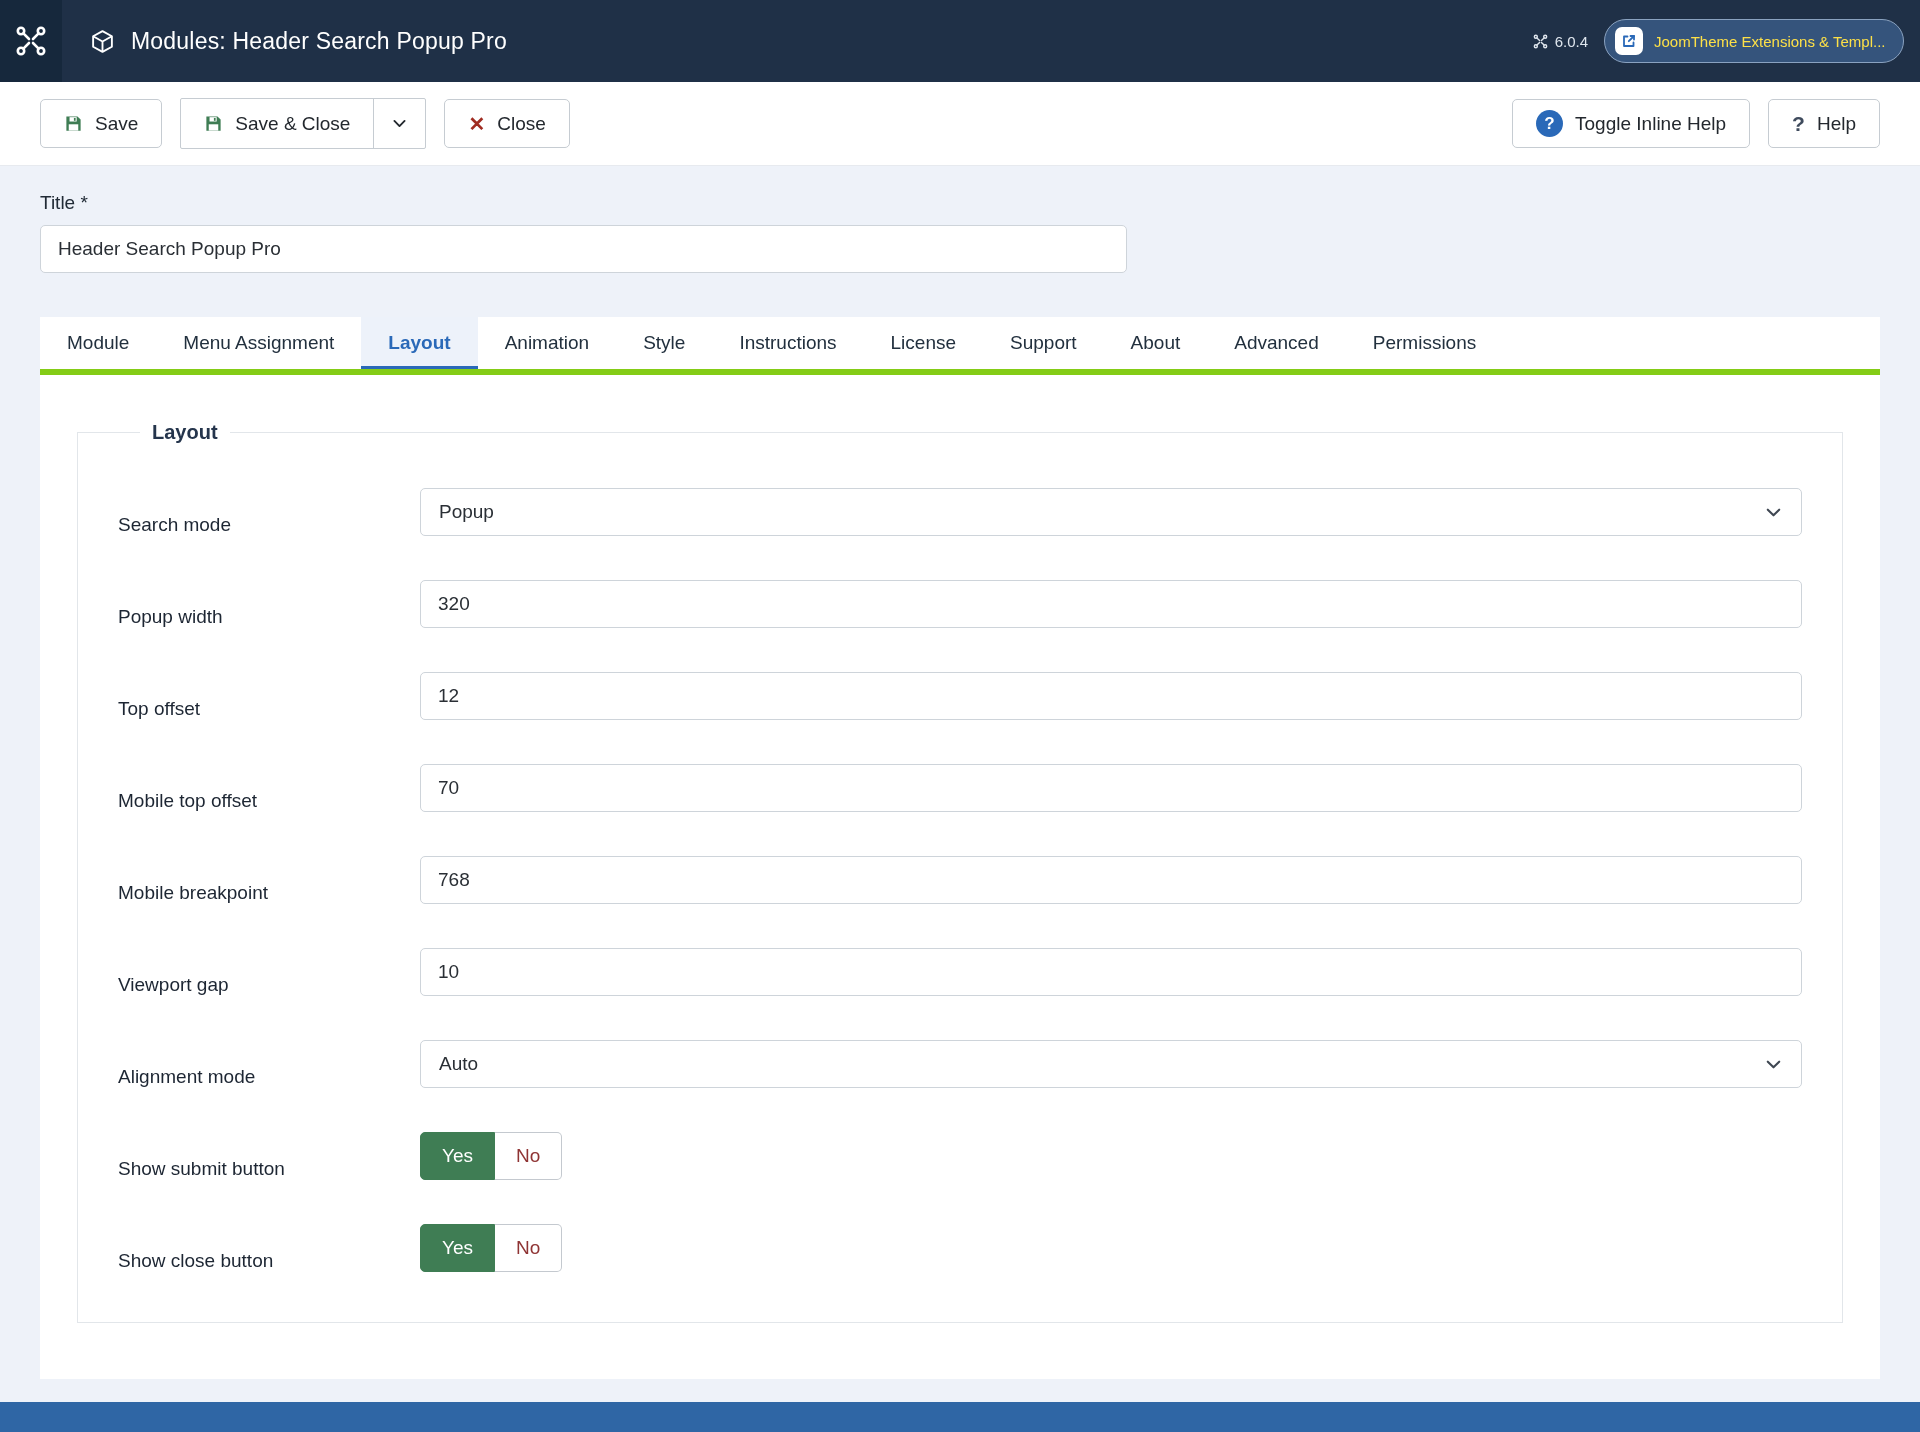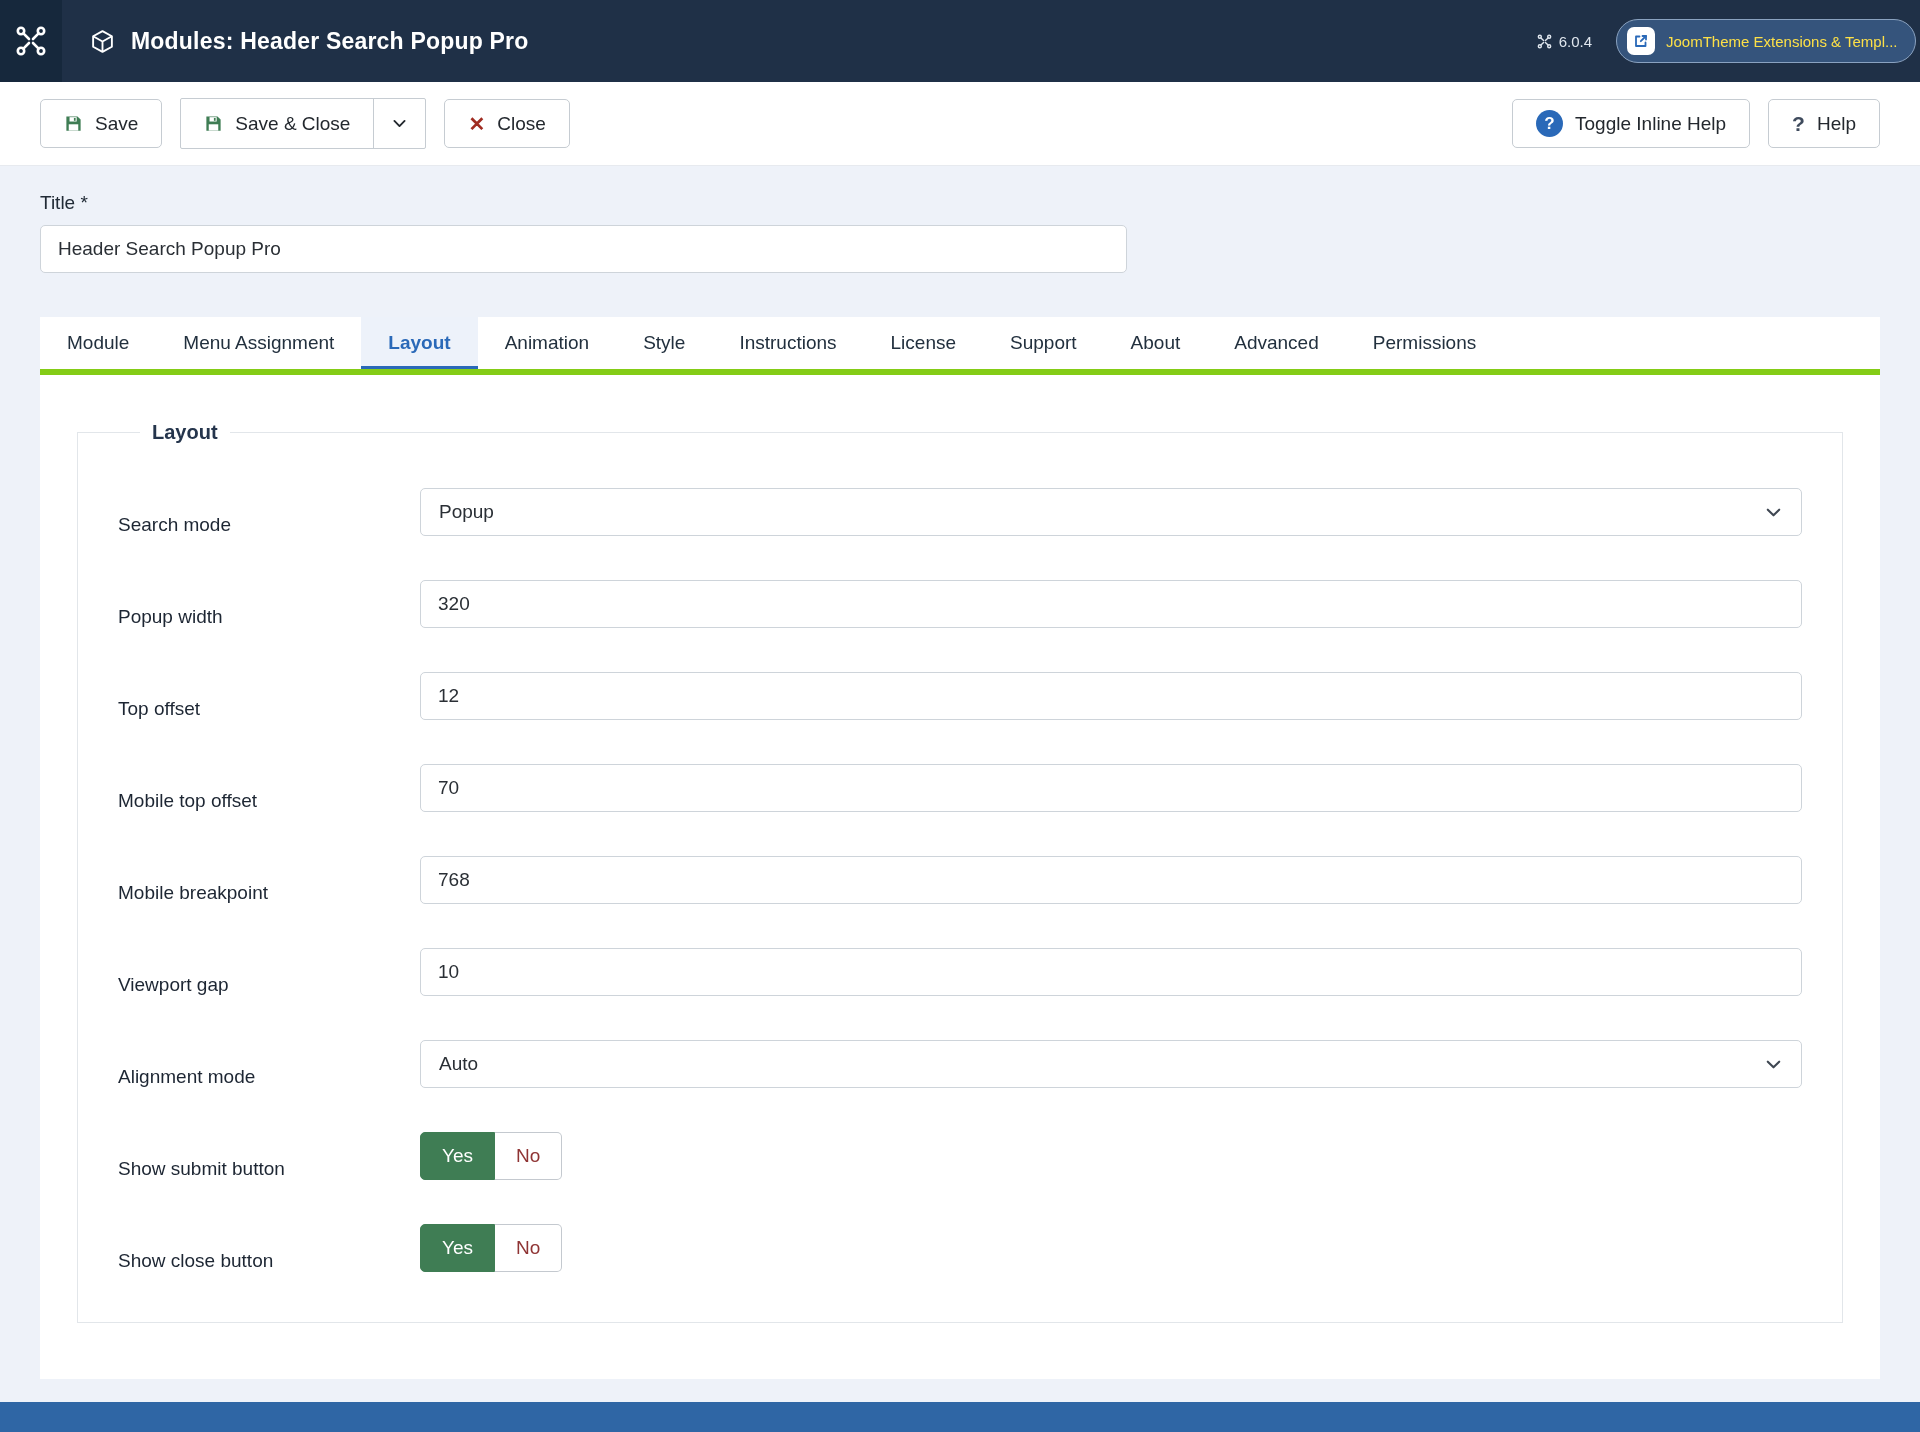--- a/index.html
+++ b/index.html
@@ -15,22 +15,22 @@
   .topbar {
     height: 82px; flex: 0 0 82px;
     background: var(--header-bg, #1f3047);
     display: flex; align-items: center; color: #fff;
   }
   .logo-box {
     width: 62px; height: 82px; background: #16283c;
     display: flex; align-items: center; justify-content: center; cursor: pointer;
   }
   .module-icon { margin-left: 28px; display: flex; align-items: center; }
-  .page-title { margin: 0 0 0 16px; font-size: 23px; font-weight: 700; letter-spacing: 0.2px; }
-  .topbar-right { margin-left: auto; display: flex; align-items: center; gap: 24px; padding-right: 4px; }
+  .page-title { margin: 0 0 0 16px; font-size: 23px; font-weight: 400; letter-spacing: 0.2px; }
+  .topbar-right { margin-left: auto; display: flex; align-items: center; gap: 16px; padding-right: 16px; }
   .version { display: flex; align-items: center; gap: 7px; font-size: 15px; color: #dfe6ee; }
   .pill-btn {
     height: 44px; border-radius: 22px; border: 1px solid #8aa2c0;
     background: #35547c; color: #fde047; font-size: 15px;
     display: flex; align-items: center; gap: 11px; padding: 0 22px 0 10px;
     cursor: pointer; font-family: inherit; max-width: 300px; white-space: nowrap;
   }
   .ext-badge {
     width: 28px; height: 28px; border-radius: 7px; background: #fff;
     display: flex; align-items: center; justify-content: center; flex: 0 0 28px;

